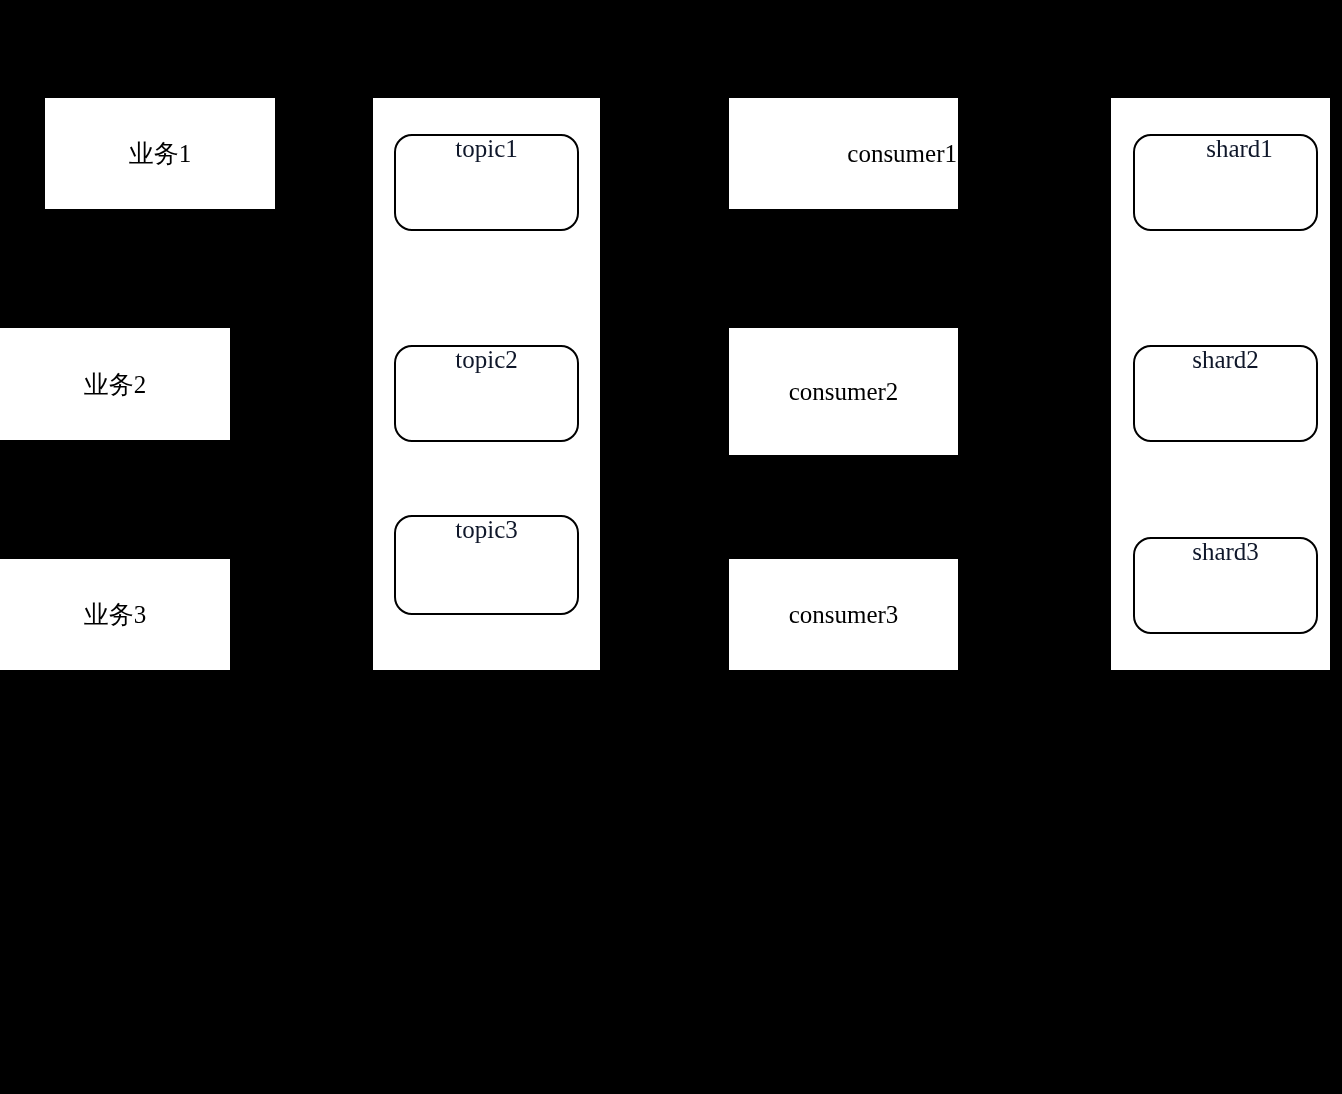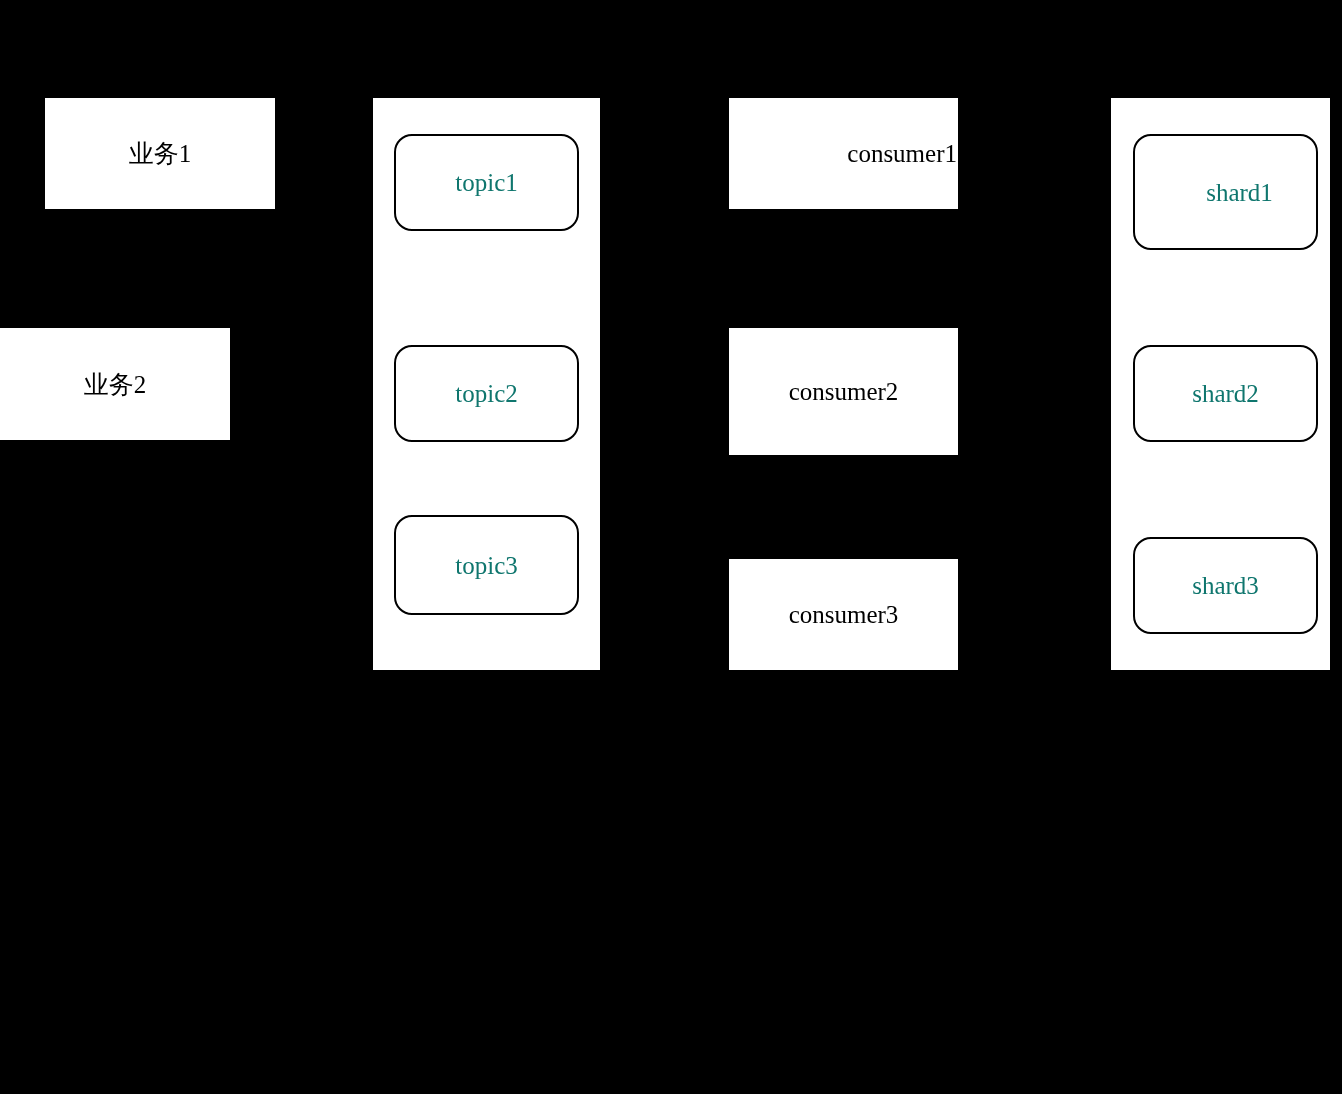--- a/index.html
+++ b/index.html
@@ -39,42 +39,44 @@
   }
 
   
   .round-node {
     position: absolute;
     background: #ffffff;
     border: 2px solid #000000;
     border-radius: 18px;
     box-sizing: border-box;
     display: flex;
-    align-items: center;
     justify-content: center;
-    color: #0f766e;
+    color: #0f172a;
     font-size: 25px;
     line-height: 1;
   }
 
   .node-label {
     white-space: nowrap;
     pointer-events: none;
   }
 </style>
 </head>
 <body>
 
 <div id="canvas">
 
   <div class="rect-node" style="left:0px; top:98px; width:230px; height:111px;margin-left:45px;">
     <span class="node-label">业务1</span>
   </div>
   <div class="rect-node" style="left:0px; top:328px; width:230px; height:112px;">
     <span class="node-label">业务2</span>
+  </div>
+  <div class="rect-node" style="left:0px; top:559px; width:230px; height:111px;">
+    <span class="node-label">业务3</span>
   </div>
 
   <div class="group-container" style="left:373px; top:98px; width:227px; height:572px;"></div>
 
   <div class="round-node" style="left:394px; top:134px; width:185px; height:97px;">
     <span class="node-label">topic1</span>
   </div>
   <div class="round-node" style="left:394px; top:345px; width:185px; height:97px;">
     <span class="node-label">topic2</span>
   </div>
@@ -87,21 +89,21 @@
   </div>
   <div class="rect-node" style="left:729px; top:328px; width:229px; height:127px;">
     <span class="node-label">consumer2</span>
   </div>
   <div class="rect-node" style="left:729px; top:559px; width:229px; height:111px;">
     <span class="node-label">consumer3</span>
   </div>
 
   <div class="group-container" style="left:1111px; top:98px; width:219px; height:572px;"></div>
 
-  <div class="round-node" style="left:1133px; top:134px; width:185px; height:116px;padding-left:28px;">
+  <div class="round-node" style="left:1133px; top:134px; width:185px; height:97px;padding-left:28px;">
     <span class="node-label">shard1</span>
   </div>
   <div class="round-node" style="left:1133px; top:345px; width:185px; height:97px;">
     <span class="node-label">shard2</span>
   </div>
   <div class="round-node" style="left:1133px; top:537px; width:185px; height:97px;">
     <span class="node-label">shard3</span>
   </div>
 
 </div>

